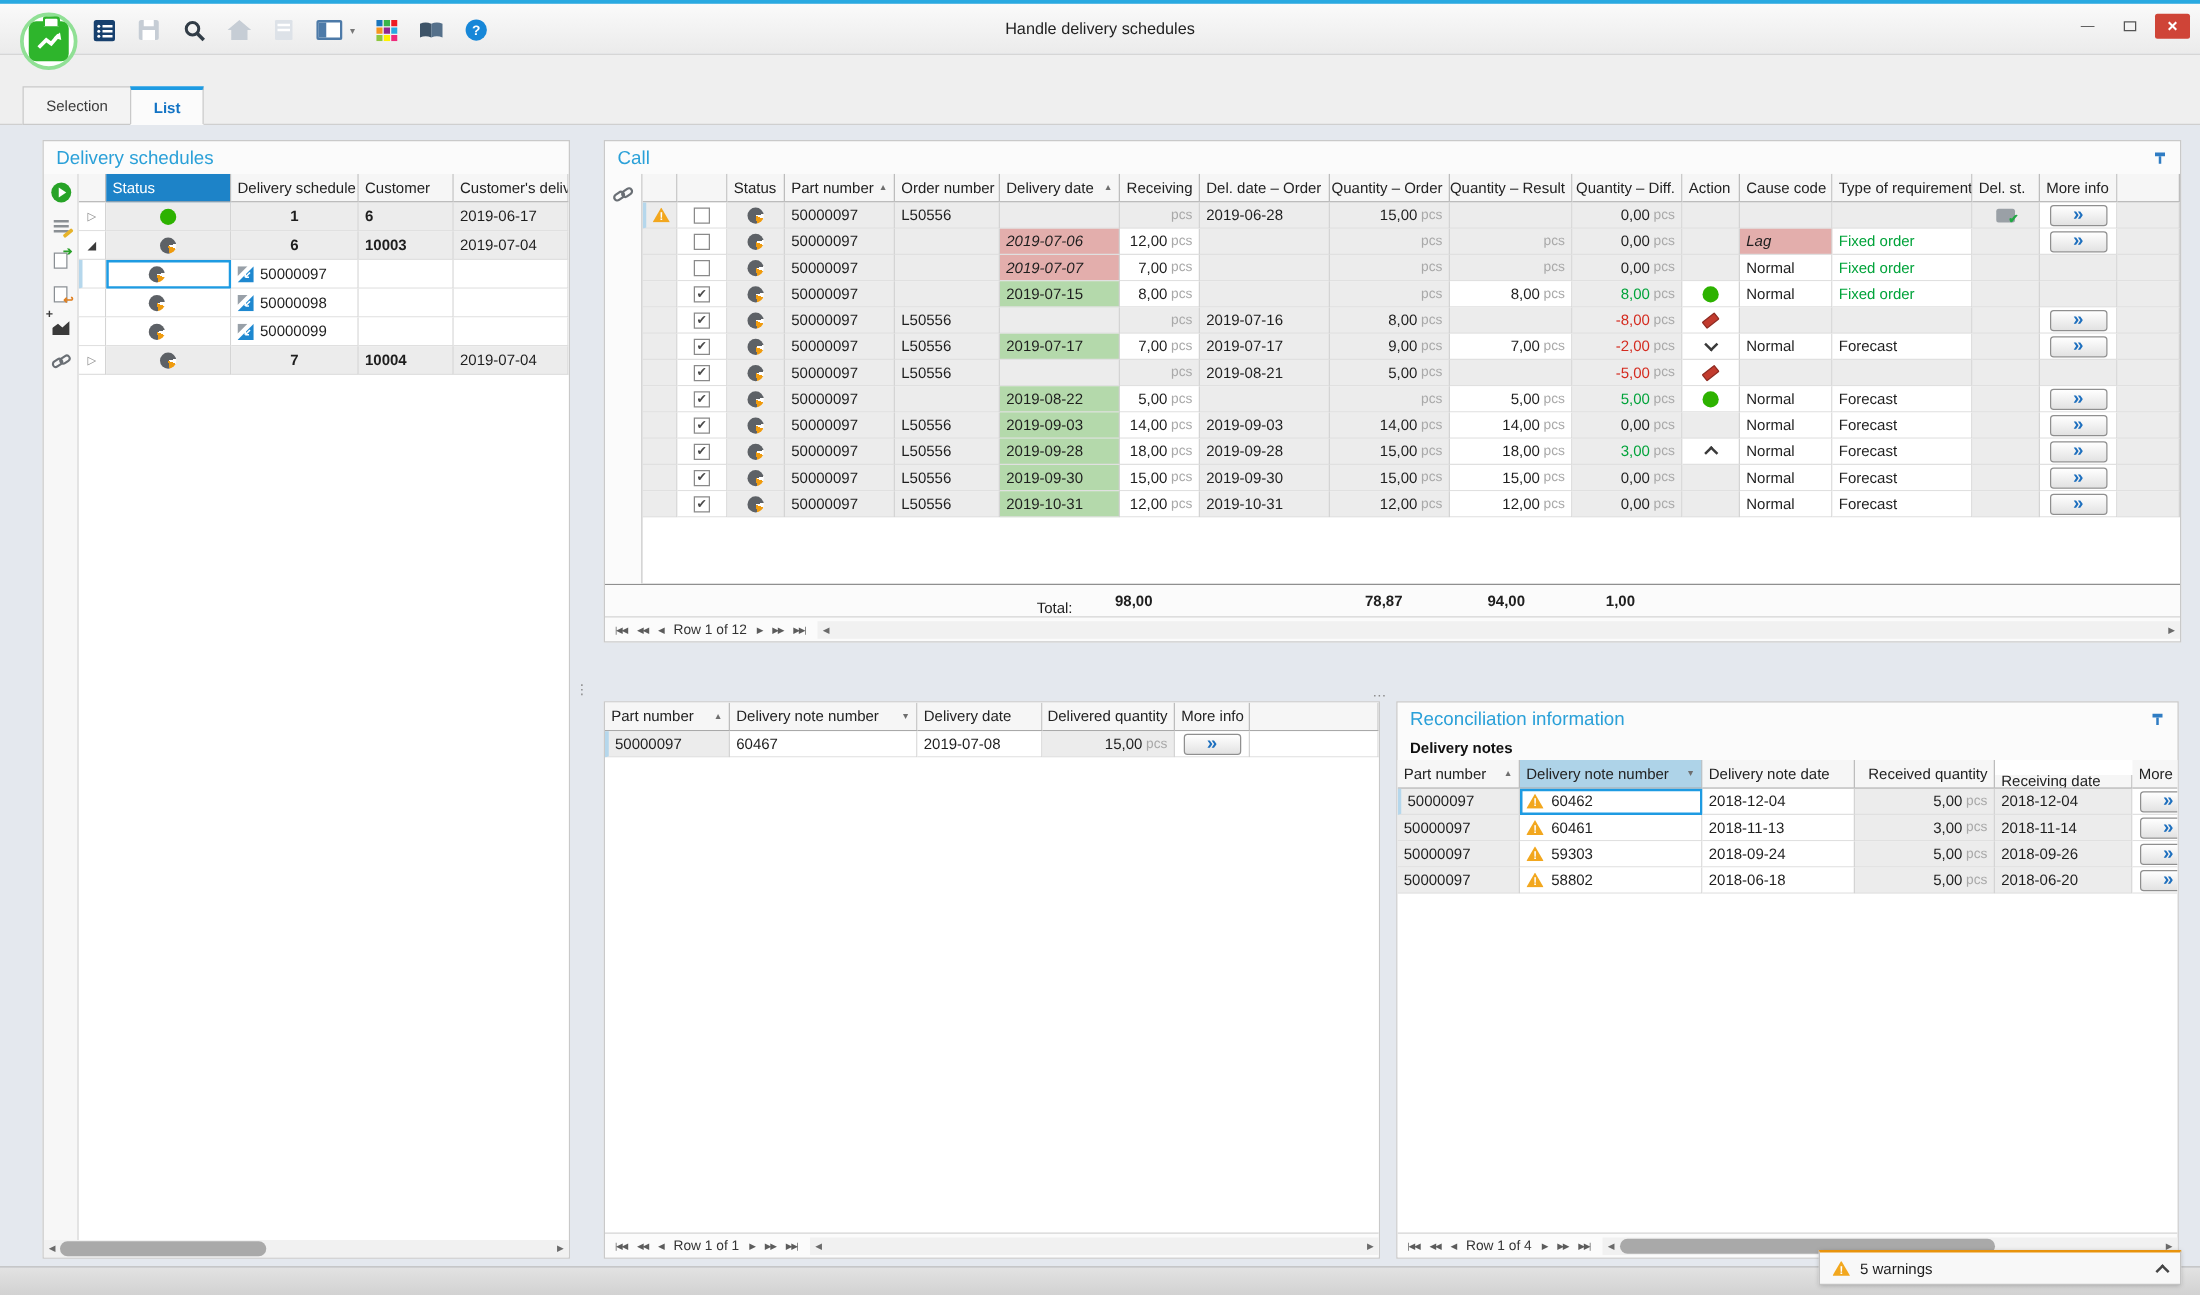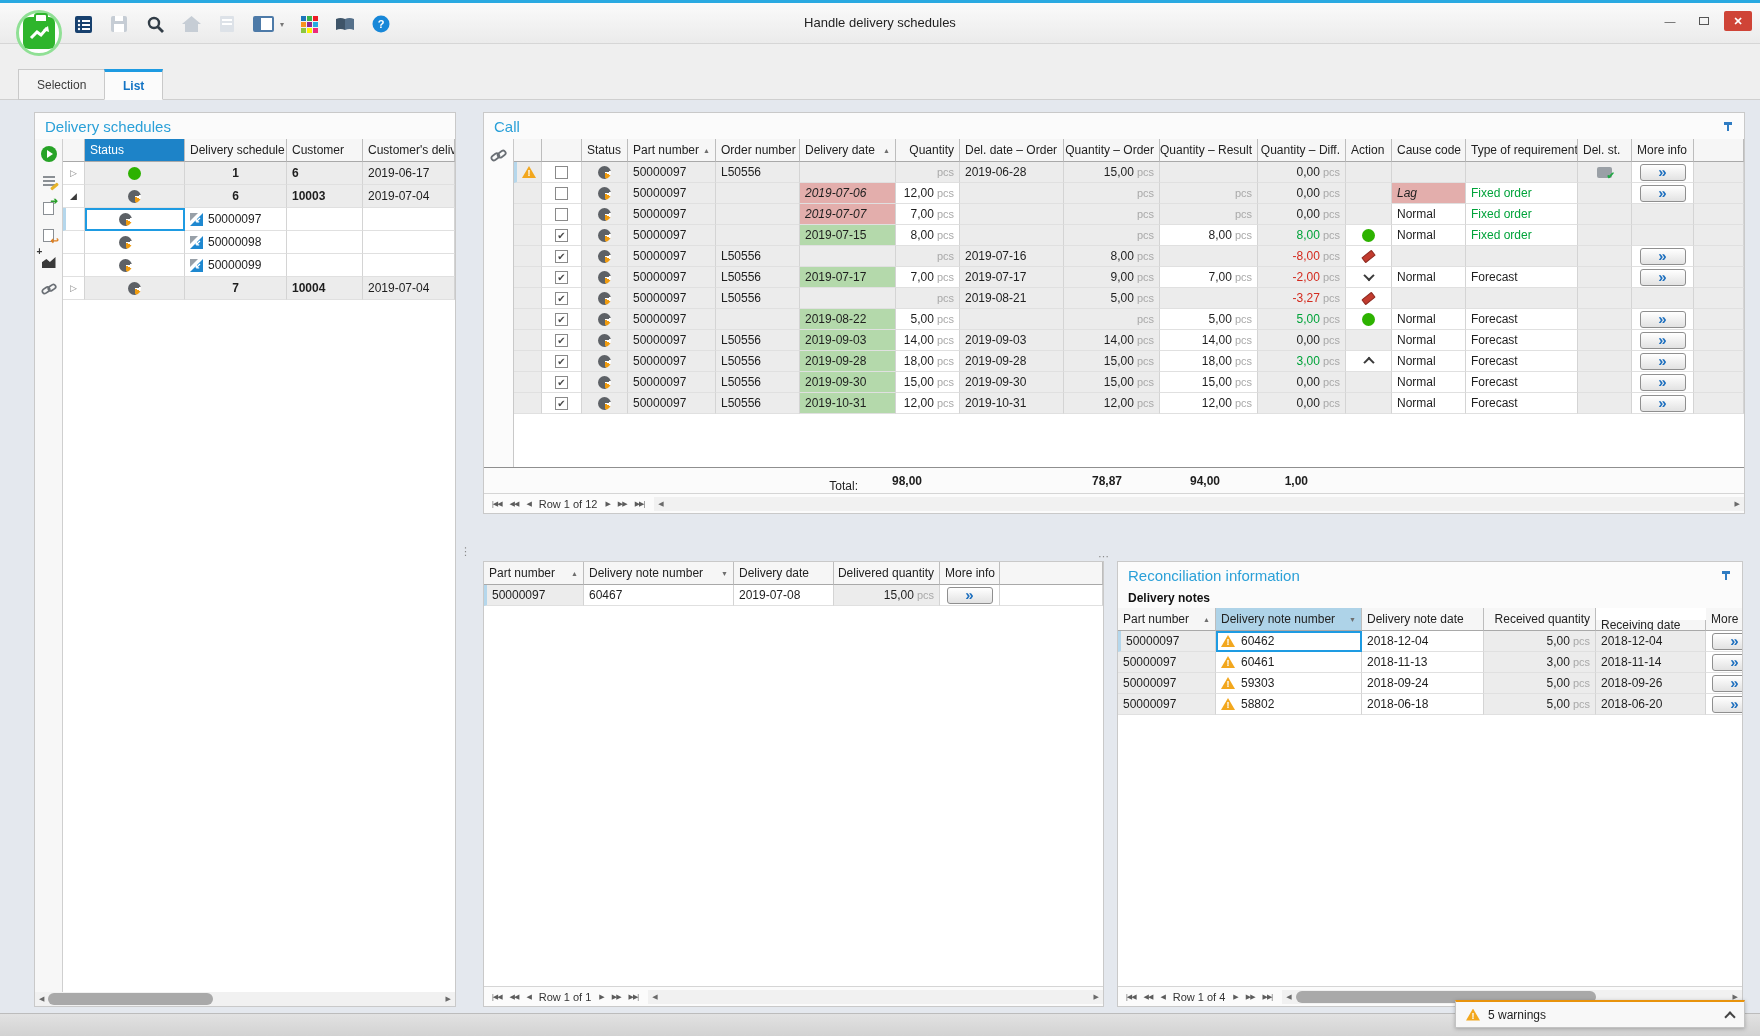--- a/index.html
+++ b/index.html
@@ -403,21 +403,21 @@
             <span class="sort">▲</span>
           </div>
           <div class="c" style="flex: 0 0 84px; width: 84px;">
             <span>Order number</span>
           </div>
           <div class="c" style="flex: 0 0 96px; width: 96px;">
             <span>Delivery date</span>
             <span class="sort">▲</span>
           </div>
           <div class="c num" style="flex: 0 0 64px; width: 64px;">
-            <span>Quantity</span>
+            <span>Receiving</span>
           </div>
           <div class="c" style="flex: 0 0 104px; width: 104px;">
             <span>Del. date – Order</span>
           </div>
           <div class="c num" style="flex: 0 0 96px; width: 96px;">
             <span>Quantity – Order</span>
           </div>
           <div class="c num" style="flex: 0 0 98px; width: 98px;">
             <span>Quantity – Result</span>
           </div>
@@ -724,21 +724,21 @@
           </div>
           <div class="c" style="flex: 0 0 104px; width: 104px;">
             <span>2019-08-21</span>
           </div>
           <div class="c num" style="flex: 0 0 96px; width: 96px;">
             <span class="v">5,00</span>
             <span class="pcs">pcs</span>
           </div>
           <div class="c num" style="flex: 0 0 98px; width: 98px;"></div>
           <div class="c num" style="flex: 0 0 88px; width: 88px;">
-            <span class="v neg">-3,27</span>
+            <span class="v neg">-5,00</span>
             <span class="pcs">pcs</span>
           </div>
           <div class="c white" style="flex: 0 0 46px; width: 46px;">
             <span class="ic-eraser"></span>
           </div>
           <div class="c" style="flex: 0 0 74px; width: 74px;"></div>
           <div class="c" style="flex: 0 0 112px; width: 112px;"></div>
           <div class="c" style="flex: 0 0 54px; width: 54px;"></div>
           <div class="c" style="flex: 0 0 62px; width: 62px;"></div>
           <div class="c" style="flex: 1 1 0%;"></div>

